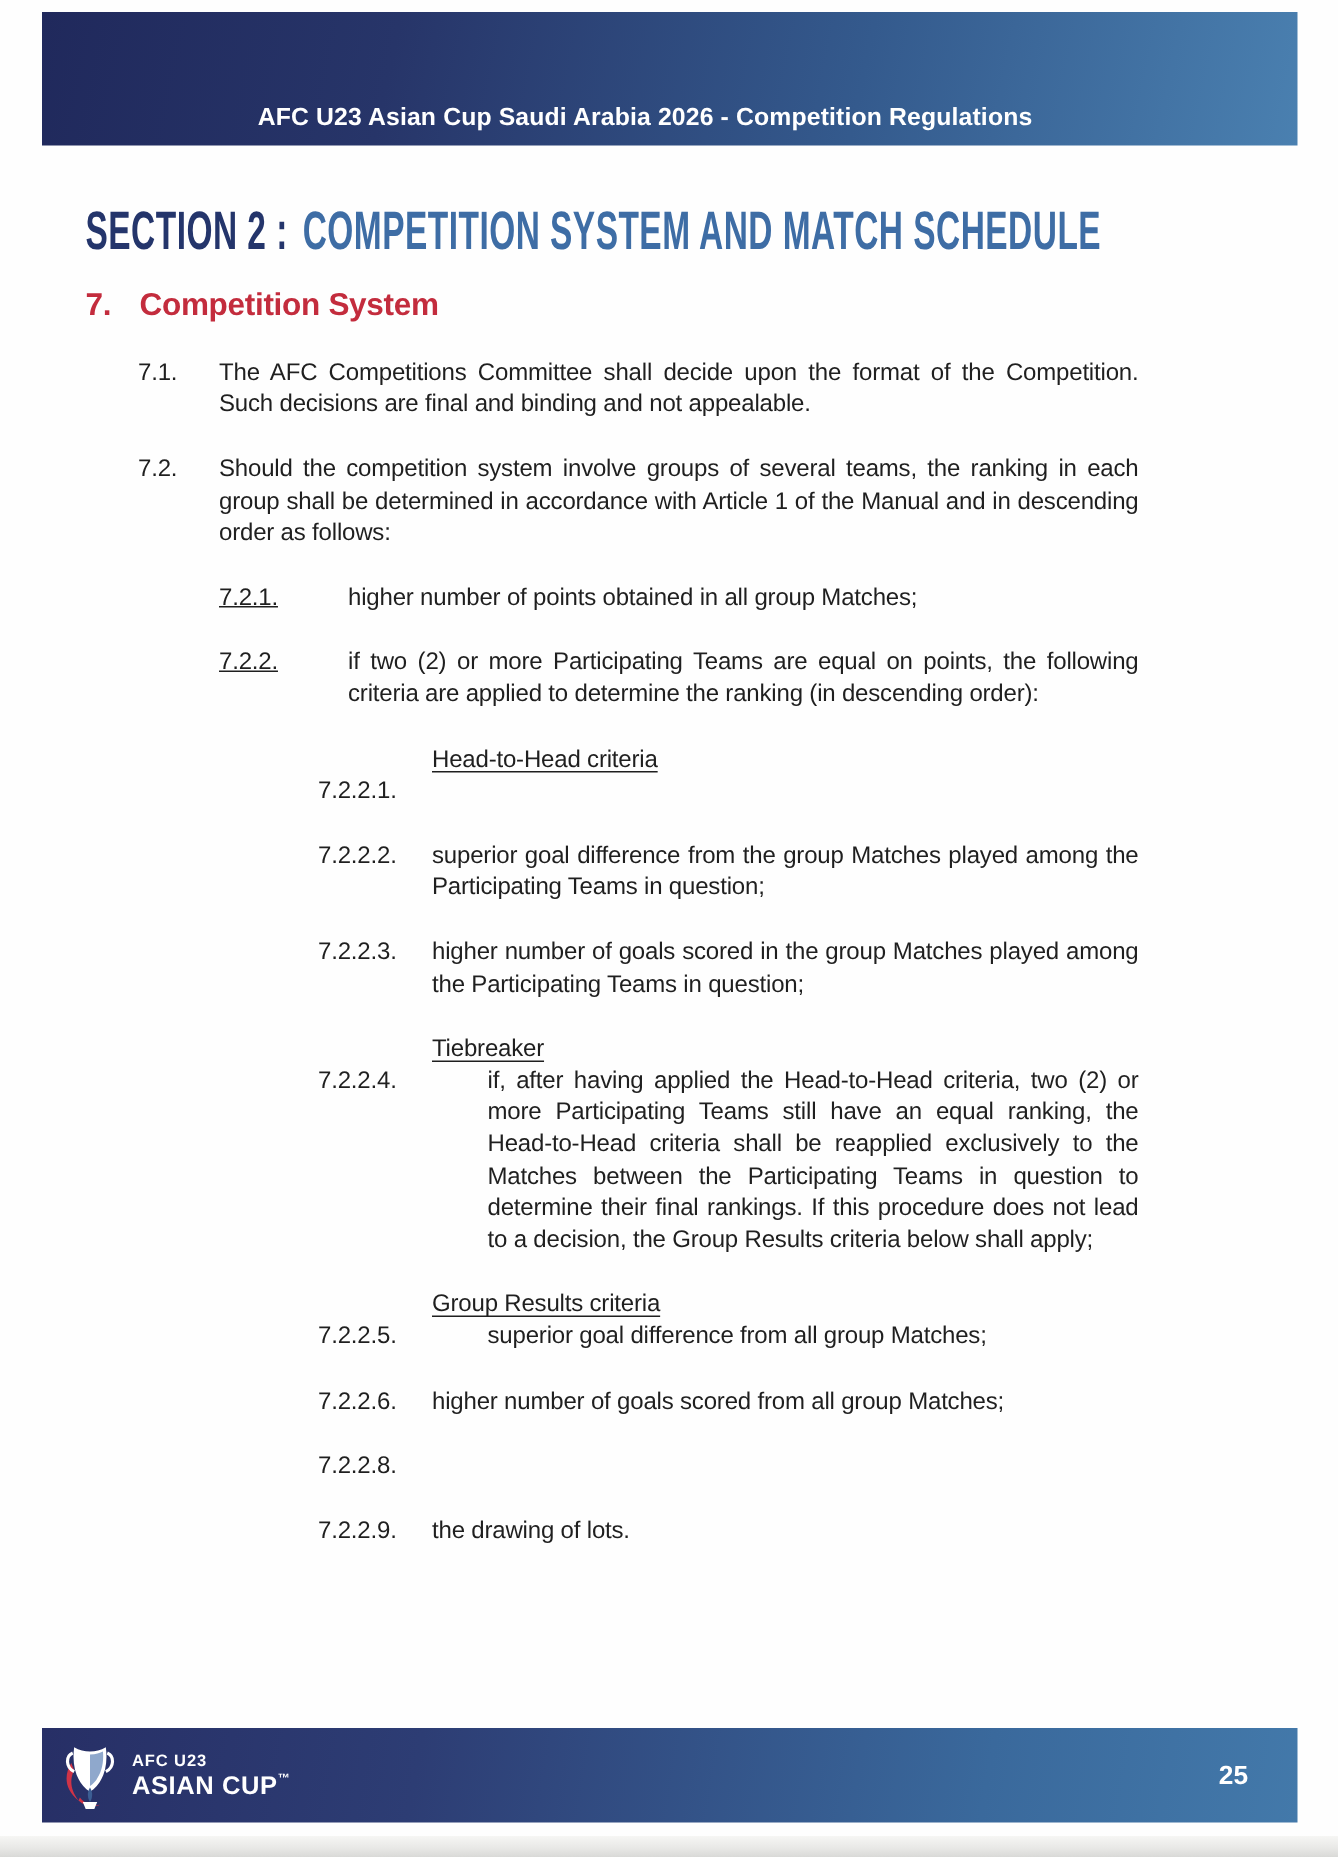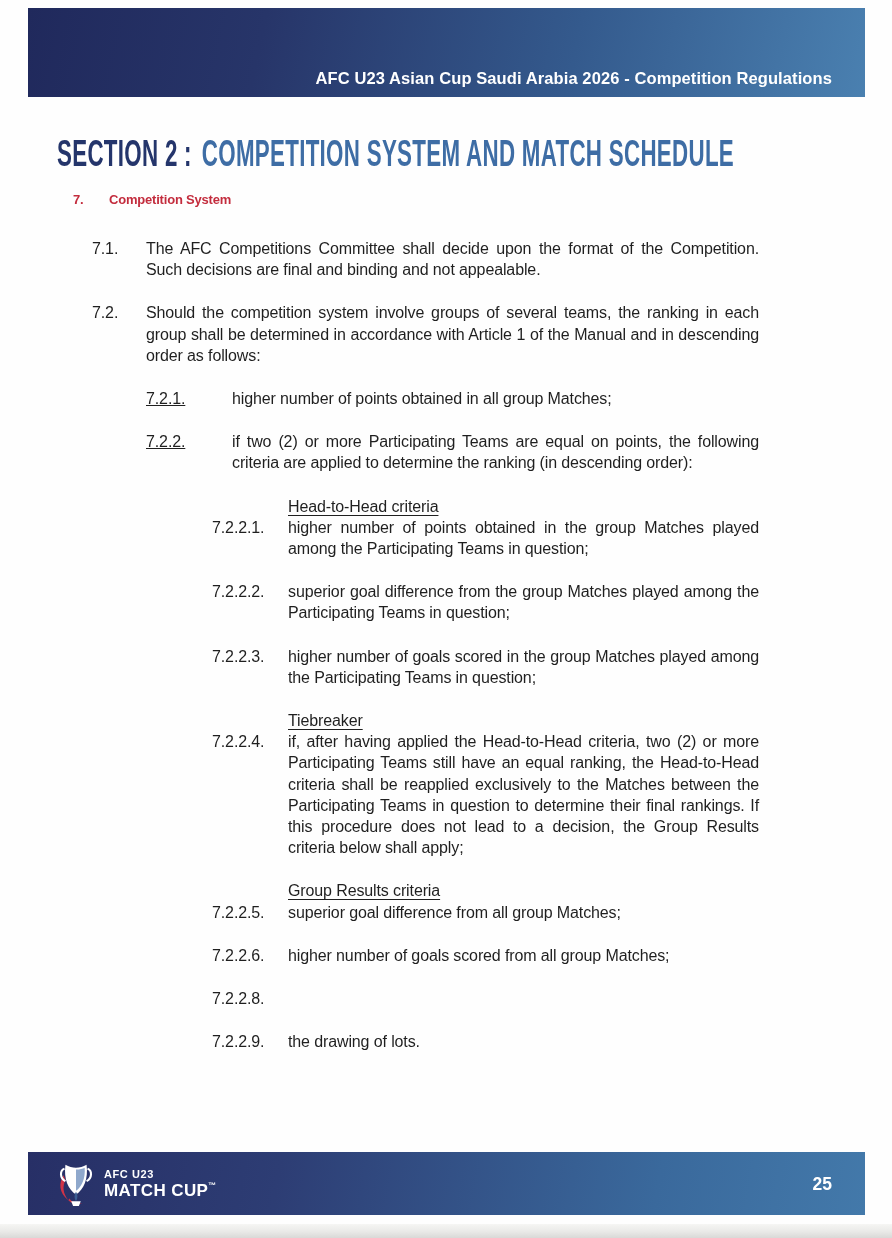--- a/index.html
+++ b/index.html
@@ -7,67 +7,67 @@
   body { font-family:"Liberation Sans", sans-serif; color:#1f1f1f; }
   .page {
     position:relative; width:892px; height:1238px;
     background:#fefefe; overflow:hidden;
   }
 
   
   .header-band {
     position:absolute; left:28px; top:8px; width:837px; height:89px;
     background:linear-gradient(102deg,#20295c 0%, #273569 28%, #345a8d 65%, #4a80b0 100%);
-    display:flex; align-items:flex-end; justify-content:flex-end;
+    display:flex; align-items:flex-end; justify-content:center;
     padding:0 33px 9px 0;
   }
   .header-title {
     color:#ffffff; font-weight:bold; font-size:16.5px; letter-spacing:0.1px;
     white-space:nowrap;
   }
 
   
   .section-title {
     position:absolute; left:57px; top:133px;
     font-size:36px; font-weight:bold; white-space:nowrap;
     transform:scaleX(0.62); transform-origin:0 50%;
     letter-spacing:0.5px;
   }
   .section-label { color:#24356b; margin-right:16px; }
   .section-text  { color:#3e6da5; }
 
   
   .article-heading {
     position:absolute; left:57px; top:192px;
-    font-size:13px; font-weight:bold; color:#c32c3d; letter-spacing:-0.2px;margin-left:16px;
+    font-size:21px; font-weight:bold; color:#c32c3d; letter-spacing:-0.2px;
   }
   .article-number { display:inline-block; width:36px; }
 
   
   .clauses { position:absolute; left:0; top:238px; width:819px; }
   .clause { display:flex; margin-bottom:22px; }
   .clause .num  { font-size:16px; letter-spacing:-0.12px; line-height:21.2px; }
   .clause .text {
     flex:1; font-size:16px; letter-spacing:-0.12px; line-height:21.2px;
     text-align:justify; margin-right:60px;
   }
   .lvl1 { margin-left:92px; }  .lvl1 .num { flex:0 0 54px; }
   .lvl2 { margin-left:146px; } .lvl2 .num { flex:0 0 86px;text-decoration:underline; }
   .lvl3 { margin-left:212px; } .lvl3 .num { flex:0 0 76px; }
   .criteria-header {
     margin:0 0 0 288px; font-size:16px; letter-spacing:-0.12px; line-height:21.2px;
     text-decoration:underline; text-underline-offset:3px;
   }
-  .clause.after-header { margin-top:0; }
+  .clause.after-header { margin-top:0;gap:37px; }
 
   
   .footer-band {
     position:absolute; left:28px; top:1152px; width:837px; height:63px;
     background:linear-gradient(100deg,#272f66 0%, #2d3d74 30%, #3a699c 75%, #4379aa 100%);
-    display:flex; padding-left:28px;
+    display:flex; padding-left:12px;
   }
   .logo { display:flex; align-items:center; }
   .logo svg { width:40px; height:48px; }
   .logo-text { margin-left:8px; color:#ffffff; line-height:1; }
   .logo-line1 { font-size:11px; font-weight:bold; letter-spacing:0.6px; }
   .logo-line2 { font-size:17px; font-weight:bold; letter-spacing:0.4px; margin-top:2px; }
   .logo-tm { font-size:8px; vertical-align:top; }
   .page-number {
     position:absolute; right:33px; top:50%; transform:translateY(-50%);
     color:#ffffff; font-size:17.5px; font-weight:bold;
@@ -114,21 +114,20 @@
     </div>
 
     <div class="clause lvl2">
       <div class="num">7.2.2.</div>
       <div class="text">if two (2) or more Participating Teams are equal on points, the following criteria are applied to determine the ranking (in descending order):</div>
     </div>
 
     <div class="criteria-header">Head-to-Head criteria</div>
     <div class="clause lvl3 after-header">
       <div class="num">7.2.2.1.</div>
-      <div class="text">higher number of points obtained in the group Matches played among the Participating Teams in question;</div>
     </div>
 
     <div class="clause lvl3">
       <div class="num">7.2.2.2.</div>
       <div class="text">superior goal difference from the group Matches played among the Participating Teams in question;</div>
     </div>
 
     <div class="clause lvl3">
       <div class="num">7.2.2.3.</div>
       <div class="text">higher number of goals scored in the group Matches played among the Participating Teams in question;</div>
@@ -175,20 +174,20 @@
 
         <path d="M9 5 C16 9 24 9 31 5 C33 20 28 31 20 36 C12 31 7 20 9 5 Z" fill="#ffffff"></path>
 
         <path d="M20 10 C24 10 27 9 29 8 C30 19 26 28 20 32 Z" fill="#8fa8cc"></path>
         <path d="M20 33 C22 36 22 40 20 43 C18 40 18 36 20 33 Z" fill="#3c5e93"></path>
 
         <path d="M15 43 L25 43 L23 48 L17 48 Z" fill="#ffffff"></path>
       </svg>
       <div class="logo-text">
         <div class="logo-line1">AFC U23</div>
-        <div class="logo-line2"><span>MATCH CUP</span><span class="logo-tm">™</span></div>
+        <div class="logo-line2"><span>ASIAN CUP</span><span class="logo-tm">™</span></div>
       </div>
     </div>
     <div class="page-number">25</div>
   </div>
 
   <div class="bottom-edge"></div>
 </div>
 
 </body></html>

